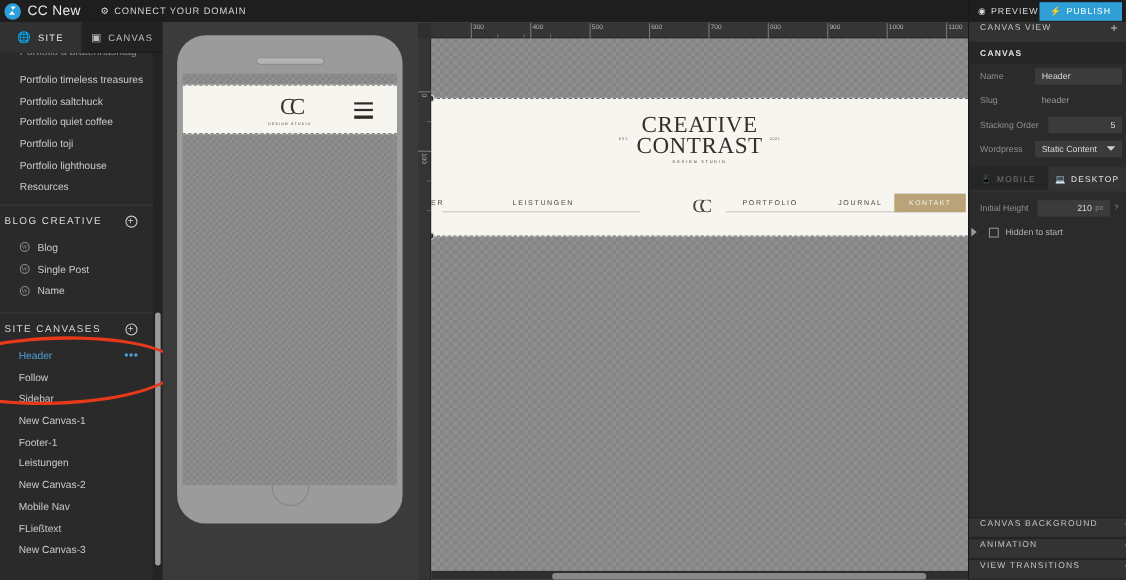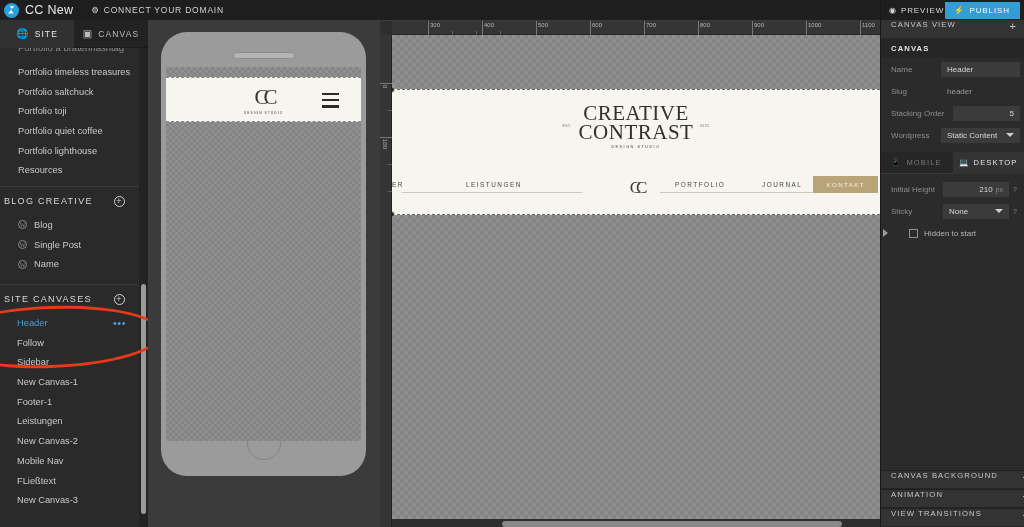--- a/index.html
+++ b/index.html
@@ -298,21 +298,21 @@
   }
   .qm{ font-size:7px; color:#8a8a8a; margin-left:4px; width:7px; flex:0 0 auto;}
   .dev-tabs{ display:flex; height:22px; margin:6px 0 4px 0; }
   .dev-tab{
     flex:1; display:flex;align-items:center;justify-content:center;gap:4px;
     font-size:7.6px; letter-spacing:1.1px; color:#777; cursor:pointer;
     background:#262626; border-bottom:1px solid #3a3a3a;
   }
   .dev-tab.active{ background:#333; color:#e6e6e6; border-bottom:1px solid #333;}
   .chk-row{
-    height:22px; display:flex; align-items:center; padding-left:18px;
+    height:22px; display:flex; align-items:center; padding-left:8px;
     font-size:8px; color:#b4b4b4;
   }
   .chk{
     width:9px;height:9px;border:1px solid #8f8f8f; background:transparent;
     margin-right:6px; flex:0 0 auto; cursor:pointer;
   }
   .tri{
     position:absolute; left:2px;
     width:0;height:0;border-top:4px solid transparent;
     border-bottom:4px solid transparent;border-left:5px solid #9a9a9a;
@@ -354,24 +354,24 @@
         <span>Portfolio a bratenhashtag</span>
       </div>
 
       <div class="nav-item">
         <span>Portfolio timeless treasures</span>
       </div>
       <div class="nav-item">
         <span>Portfolio saltchuck</span>
       </div>
       <div class="nav-item">
+        <span>Portfolio quiet coffee</span>
+      </div>
+      <div class="nav-item">
         <span>Portfolio toji</span>
-      </div>
-      <div class="nav-item">
-        <span>Portfolio quiet coffee</span>
       </div>
       <div class="nav-item">
         <span>Portfolio lighthouse</span>
       </div>
       <div class="nav-item">
         <span>Resources</span>
       </div>
 
       <div class="divider"></div>
 
@@ -589,28 +589,20 @@
 
     <div class="frow">
       <span class="lbl" style="width:52px">Initial Height</span>
       <span class="fld num">
         <span>210</span>
         <span class="unit">px</span>
       </span>
       <span class="qm">?</span>
     </div>
 
-    <div class="frow">
-      <span class="lbl" style="width:52px">Sticky</span>
-      <span class="sel">
-        <span>None</span>
-        <span class="car"></span>
-      </span>
-      <span class="qm">?</span>
-    </div>
 
     <div class="chk-row" style="position:relative">
       <span class="tri" style="top:7px"></span>
       <span class="chk" style="margin-left:10px"></span>
       <span>Hidden to start</span>
     </div>
 
     <div class="bottom-accs">
       <div class="acc-head">
         <span>CANVAS BACKGROUND</span>

